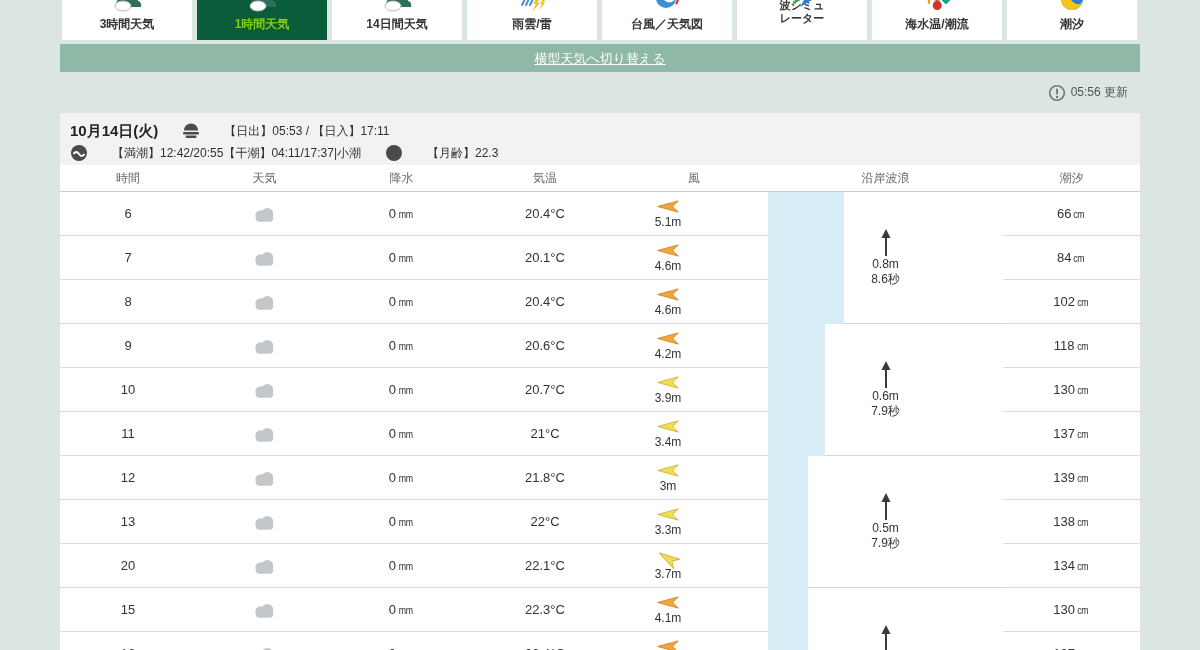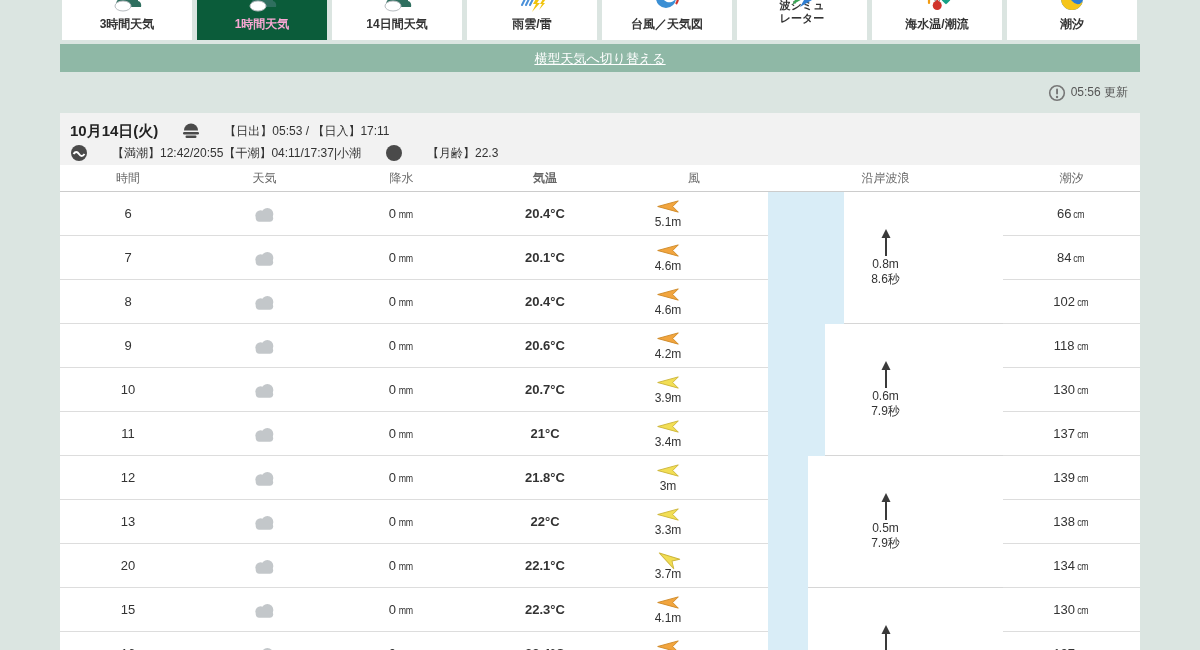--- a/index.html
+++ b/index.html
@@ -14,21 +14,21 @@
   .tabs{display:flex;gap:5px;padding-left:2px;height:40px;}
   .tab{
     width:130px;height:40px;background:#fff;border-radius:0;
     position:relative;box-sizing:border-box;
     display:flex;align-items:flex-end;justify-content:center;
     padding-bottom:8px;cursor:pointer;
   }
   .tab.sel{background:#0b5c3a;}
   .tab .ticon{position:absolute;top:-16px;left:50%;margin-left:-15px;width:30px;height:30px;}
   .tlabel{font-size:12px;font-weight:bold;color:#333;line-height:1.15;text-align:center;white-space:pre-line;}
-  .tab.sel .tlabel{color:#f9a8d4;}
+  .tab.sel .tlabel{color:#84cc16;}
   .tab.twoline{padding-bottom:16px;align-items:center;}
   .tab.twoline .tlabel{font-size:11px;}
   
   .switch-bar{margin-top:4px;height:28px;background:#8fb8a6;text-align:center;line-height:28px;}
   .switch-bar a{color:#fff;font-size:13px;text-decoration:underline;cursor:pointer;}
   
   .update-row{height:41px;display:flex;align-items:center;justify-content:flex-end;gap:5px;padding-right:12px;}
   .update-row span{font-size:12px;color:#555;}
   
   .date-header{background:#f2f2f2;height:52px;box-sizing:border-box;padding:7px 10px 0 10px;}
@@ -39,21 +39,21 @@
   
   .wtable{background:#fff;}
   .thead{display:flex;height:27px;border-bottom:1px solid #ccc;box-sizing:border-box;background:#fff;}
   .th{font-size:12px;color:#666;display:flex;align-items:center;justify-content:center;box-sizing:border-box;}
   .tbody{position:relative;background:#fff;}
   .tr{display:flex;height:44px;}
   .td{box-sizing:border-box;border-bottom:1px solid #ddd;display:flex;align-items:center;justify-content:center;font-size:13px;color:#333;}
   .c-time{width:136px;}
   .c-wx{width:137px;}
   .c-pr{width:137px;}
-  .c-tp{width:150px;font-weight:bold;}
+  .c-tp{width:150px;}
   .c-wd{width:148px;flex-direction:column;padding-right:52px;}
   .c-wave{width:235px;border-bottom:none;}
   .tr.gend .c-wave{border-bottom:1px solid #d6d6d6;}
   .c-tide{width:137px;}
   .unit{font-size:11px;display:inline-block;transform:scaleX(.8);letter-spacing:-0.5px;margin-left:1px;}
   .windval{font-size:12px;margin-top:1px;min-height:14px;}
   .dart{width:26px;height:15px;}
   .dart.rot{transform:rotate(32deg);}
   .cloudsvg{width:25px;height:16px;}
   

